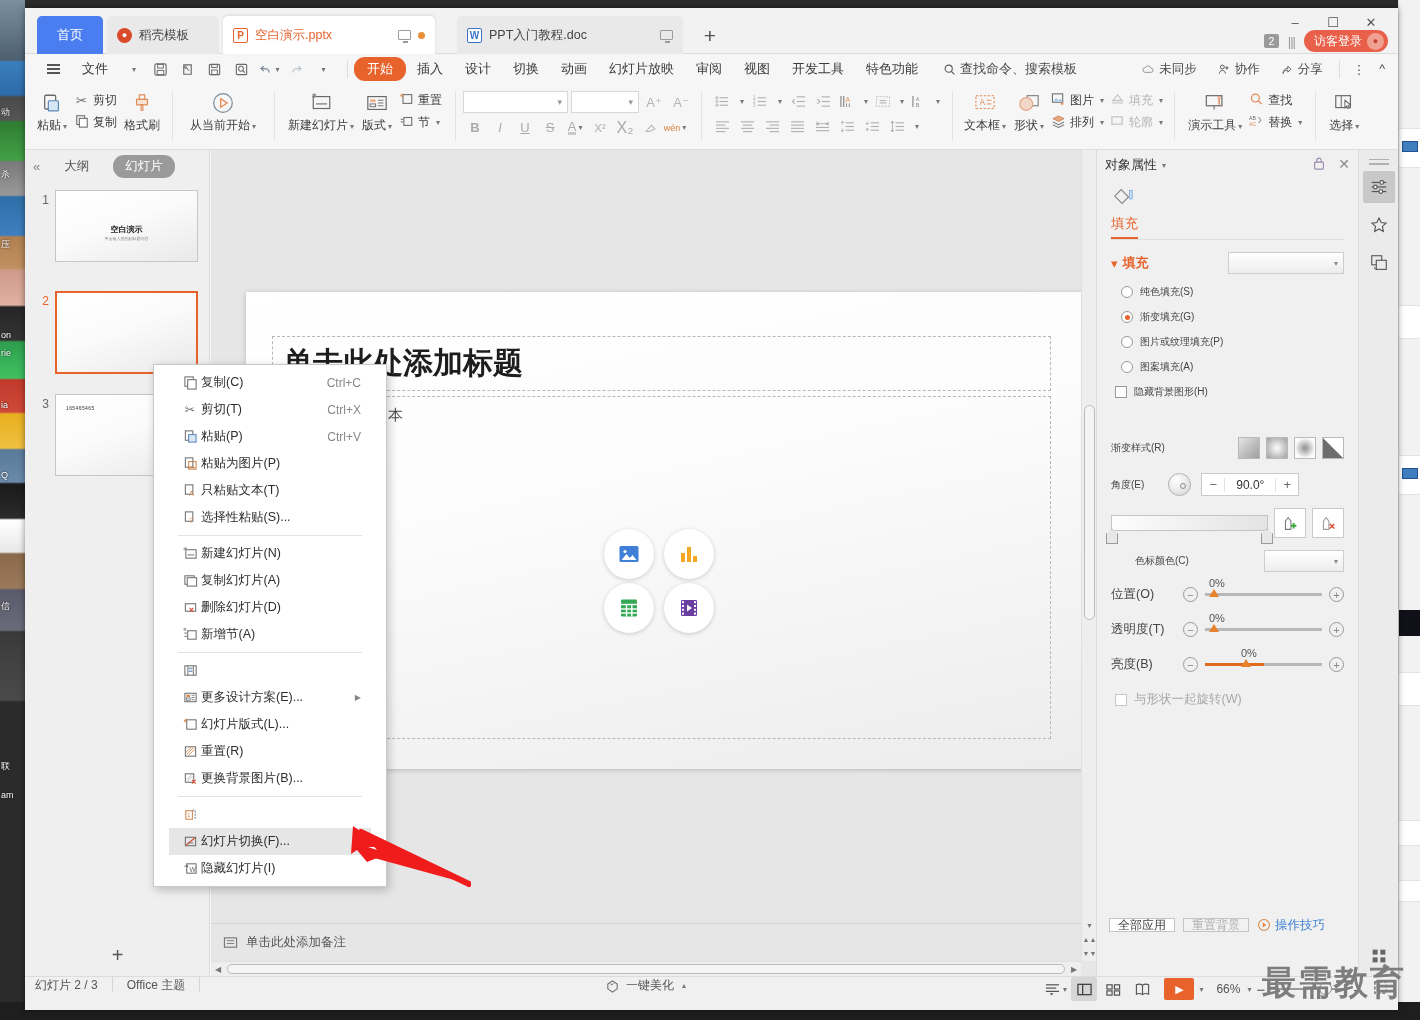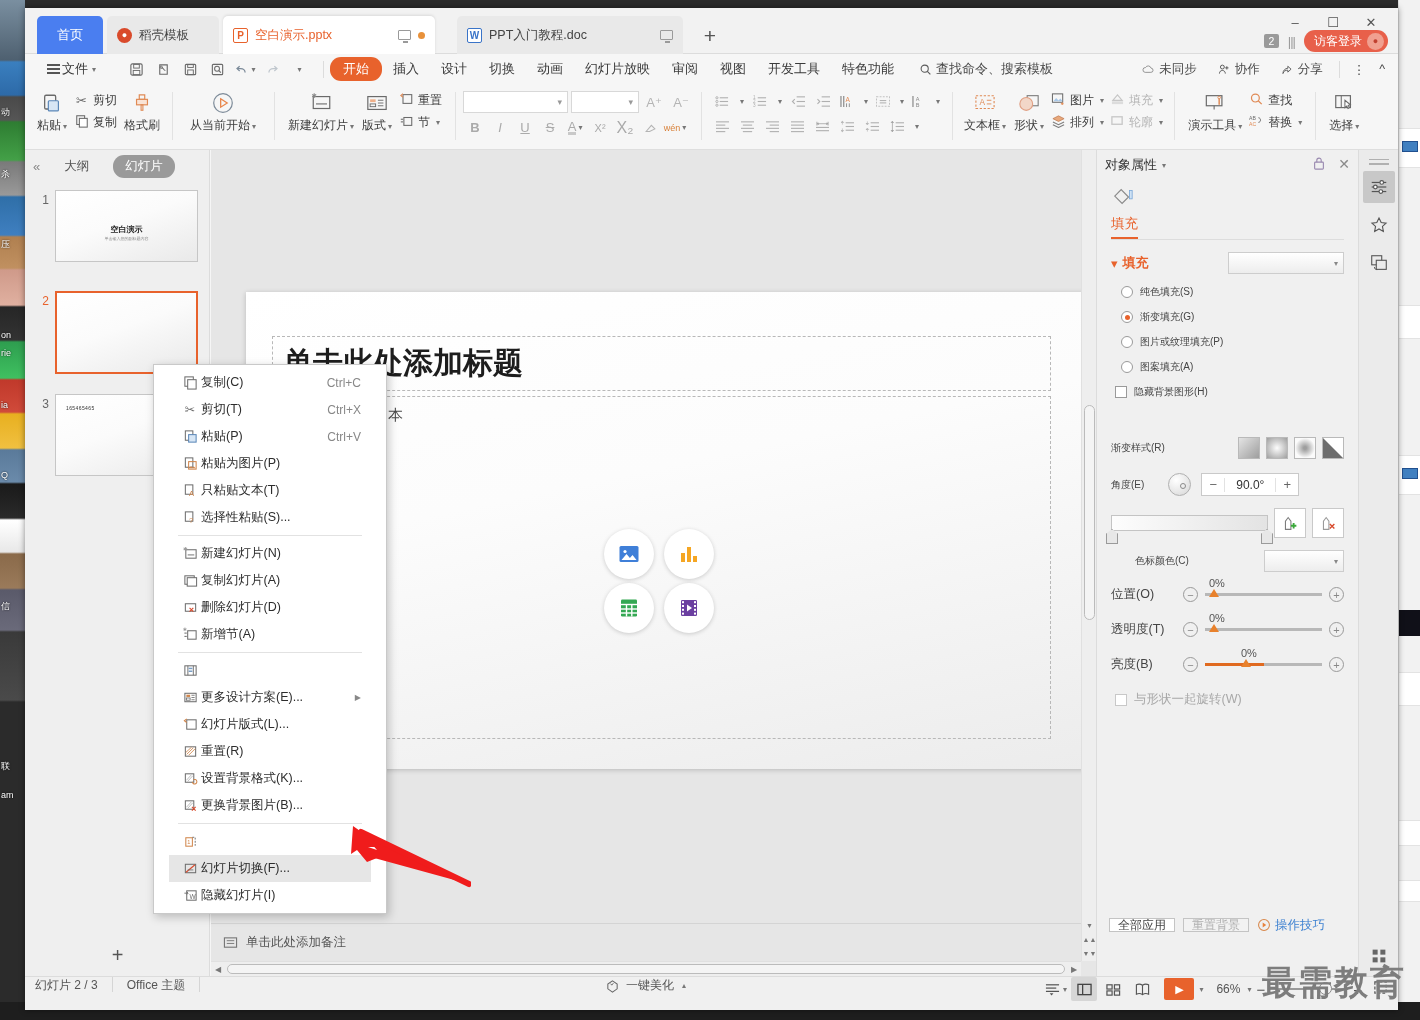--- a/index.html
+++ b/index.html
@@ -124,21 +124,21 @@
     font-size:12px; cursor:pointer;
   }
   .avatar-circ{width:17px;height:17px;border-radius:50%;background:#f0a090;
      display:flex;align-items:center;justify-content:center;font-size:9px;color:#c04030;}
 
   
   #menurow {
     position:relative; height:30px; background:#f6f6f6; display:flex;
     align-items:center; padding-left:22px; font-size:13px; color:#3a3a3a;
   }
-  #file-btn{display:flex;align-items:center;gap:2px;cursor:pointer;margin-right:22px;}
+  #file-btn{display:flex;align-items:center;gap:22px;cursor:pointer;margin-right:6px;}
   .hamburger{display:inline-block;width:13px;}
   .hamburger i{display:block;height:1.5px;background:#555;margin:2.5px 0;}
   .qat { display:flex; align-items:center; gap:2px; margin:0 6px; }
   .qbtn { width:25px; height:22px; display:flex; align-items:center;
      justify-content:center; cursor:pointer; color:#5a5a5a; font-size:14px; }
   .menusep{width:1px;height:17px;background:#dcdcdc;margin:0 6px;}
   .mitem { padding:3px 11px; cursor:pointer; white-space:nowrap; }
   .mitem.active-pill { background:#e8622c; color:#fff; border-radius:11px;
      padding:3px 13px; font-weight:normal; }
   #search-cmd { display:flex; align-items:center; gap:4px; margin-left:14px;
@@ -1494,33 +1494,20 @@
             <g stroke="#d0854a" stroke-width=".9">
               <line x1="4" y1="11" x2="11" y2="4"></line>
               <line x1="6" y1="12" x2="13" y2="5"></line>
               <line x1="3" y1="9" x2="9" y2="3.5"></line>
             </g>
           </svg>
         </span>
       <span class="ctxlabel">重置(R)</span>
     </div>
 
-    <div class="ctxitem">
-      <span class="ctxicon">
-          <svg width="15" height="15" viewBox="0 0 16 16">
-            <rect x="2.5" y="3" width="9" height="9" fill="none" stroke="#6d6d6d" stroke-width="1.1"></rect>
-            <g stroke="#aaa" stroke-width=".8">
-              <line x1="3.5" y1="10" x2="9" y2="4"></line>
-              <line x1="5" y1="11" x2="10.5" y2="5"></line>
-            </g>
-            <path d="M10 11.5a2.4 2.4 0 1 0 1-2" fill="none" stroke="#d0854a" stroke-width="1.1"></path>
-          </svg>
-        </span>
-      <span class="ctxlabel">设置背景格式(K)...</span>
-    </div>
 
     <div class="ctxitem">
       <span class="ctxicon">
           <svg width="15" height="15" viewBox="0 0 16 16">
             <rect x="2.5" y="3" width="9" height="9" fill="none" stroke="#6d6d6d" stroke-width="1.1"></rect>
             <g stroke="#aaa" stroke-width=".8">
               <line x1="3.5" y1="10" x2="9" y2="4"></line>
               <line x1="5" y1="11" x2="10.5" y2="5"></line>
             </g>
             <path d="M9.5 9.5l4 4M13.5 9.5l-4 4" stroke="#d84a2c" stroke-width="1.2"></path>

